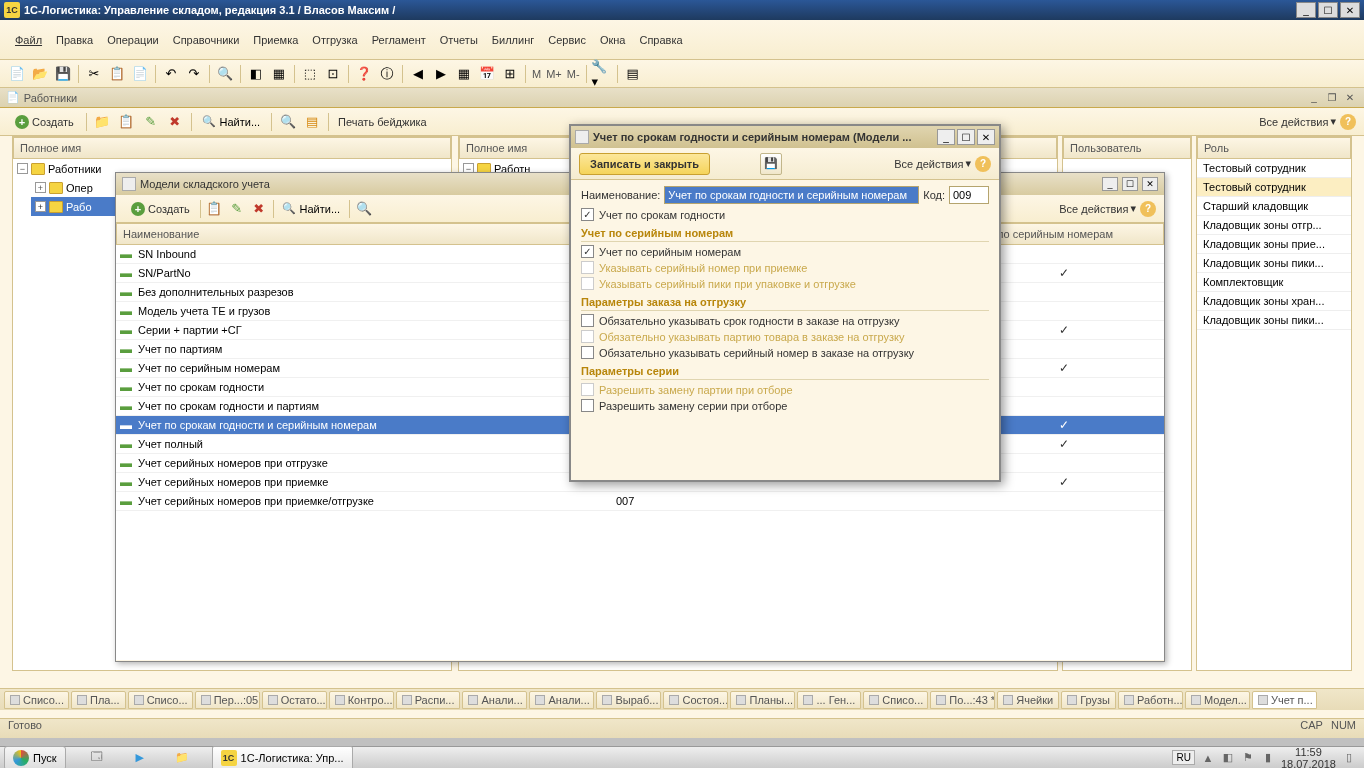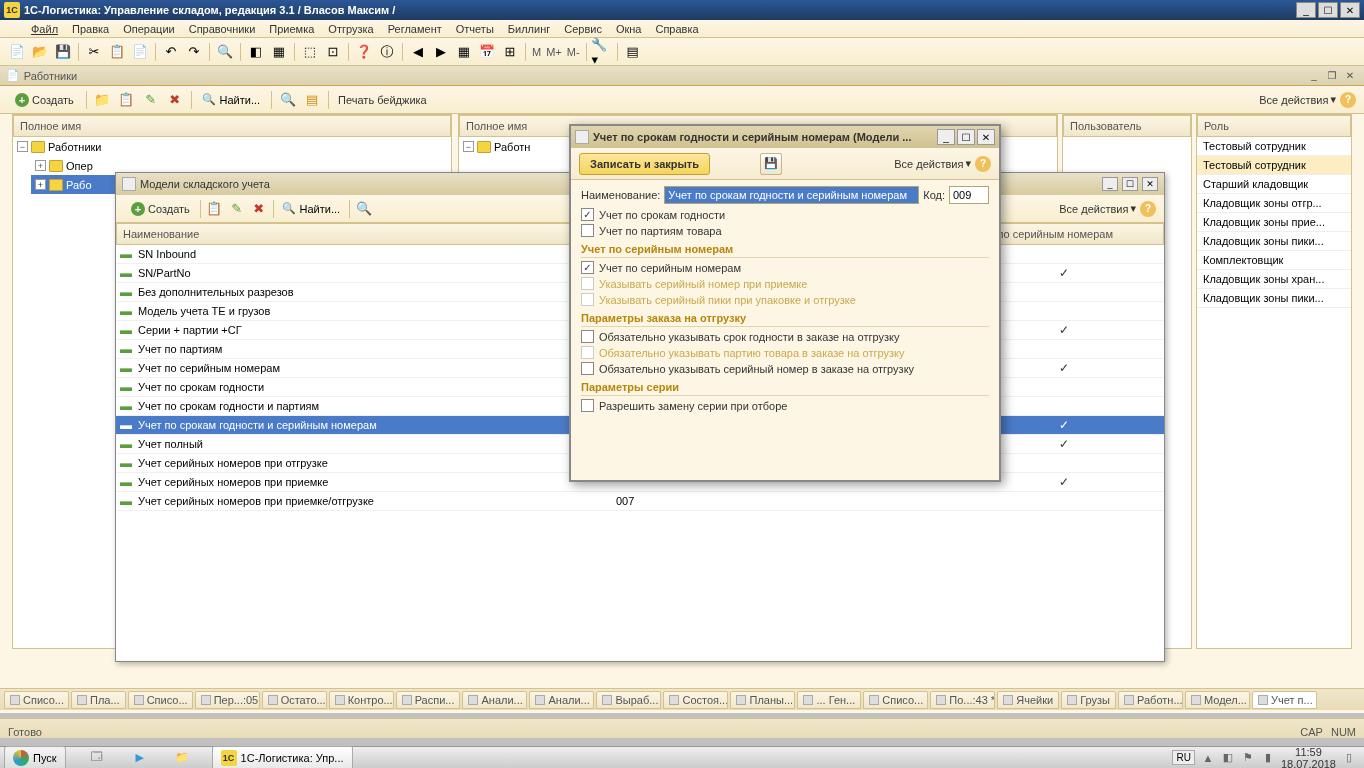--- a/index.html
+++ b/index.html
@@ -3,21 +3,21 @@
 <meta charset="utf-8">
 <style>
 * { box-sizing: border-box; margin: 0; padding: 0; font-family: Tahoma, Arial, sans-serif; font-size: 11px; }
 body { background: #c0c0c0; width: 1364px; height: 768px; overflow: hidden; position: relative; }
 .titlebar { background: linear-gradient(#2b5797, #1e3a5f); height: 20px; display: flex; align-items: center; color: #fff; padding: 0 4px; }
 .titlebar .logo { width: 16px; height: 16px; background: #f5d442; border-radius: 2px; margin-right: 4px; display: inline-flex; align-items: center; justify-content: center; font-size: 9px; color: #333; font-weight: bold; }
 .titlebar .title { flex: 1; font-weight: bold; }
 .titlebar .winbtns { display: flex; gap: 2px; }
 .titlebar .winbtn { width: 20px; height: 16px; background: #ddd; border: 1px solid #888; display: flex; align-items: center; justify-content: center; font-size: 10px; cursor: pointer; color: #000; }
 
-.menubar { background: linear-gradient(#fdf6e5, #f8eed0); height: 18px; display: flex; align-items: center; padding: 0 24px; border-bottom: 1px solid #d4c28e; }
+.menubar { background: linear-gradient(#fdf6e5, #f8eed0); height: 40px; display: flex; align-items: center; padding: 0 8px; border-bottom: 1px solid #d4c28e; }
 .menubar .menu-item { padding: 2px 7px; cursor: pointer; color: #333; }
 .menubar .menu-item u { text-decoration: underline; }
 
 .toolbar-main { background: linear-gradient(#fdf6e5, #f8eed0); height: 28px; display: flex; align-items: center; padding: 0 6px; border-bottom: 1px solid #d4c28e; gap: 1px; }
 .tb-btn { width: 22px; height: 22px; display: flex; align-items: center; justify-content: center; cursor: pointer; border: 1px solid transparent; border-radius: 2px; font-size: 13px; }
 .tb-sep { width: 1px; height: 18px; background: #d4c28e; margin: 0 3px; }
 .tb-text { color: #555; font-size: 11px; padding: 0 2px; }
 
 .wnd-header { background: linear-gradient(#e8e0c8, #dcd2b0); height: 20px; display: flex; align-items: center; padding: 0 6px; border-bottom: 1px solid #c9a94d; }
 .wnd-header .wnd-title { flex: 1; color: #555; }
@@ -98,21 +98,21 @@
 .chk-label { color: #333; }
 .chk-label.dis { color: #c9a94d; }
 .group-label { color: #b8860b; font-weight: bold; margin: 6px 0 3px 0; border-bottom: 1px solid #e0d5b0; padding-bottom: 2px; }
 
 
 .tabs-bar { position: absolute; left: 0; bottom: 58px; width: 100%; height: 22px; background: linear-gradient(#f0e6c9,#e8dcb8); display: flex; align-items: center; padding: 0 4px; gap: 2px; border-top: 1px solid #d4c28e; }
 .tab { display: flex; align-items: center; gap: 3px; padding: 2px 5px; background: linear-gradient(#fdf6e5,#f0e6c9); border: 1px solid #d4c28e; border-radius: 2px 2px 0 0; cursor: pointer; font-size: 10px; color: #555; max-width: 65px; white-space: nowrap; overflow: hidden; }
 .tab.active { background: #fff; }
 .tab .ticon { width: 10px; height: 10px; background: #ddd; border: 1px solid #aaa; flex-shrink: 0; }
 
-.statusbar { position: absolute; left: 0; bottom: 30px; width: 100%; height: 20px; background: linear-gradient(#f0e6c9,#e8dcb8); display: flex; align-items: flex-end; padding: 0 8px; border-top: 1px solid #d4c28e; color: #555; }
+.statusbar { position: absolute; left: 0; bottom: 30px; width: 100%; height: 20px; background: linear-gradient(#f0e6c9,#e8dcb8); display: flex; align-items: flex-start; padding: 0 8px; border-top: 1px solid #d4c28e; color: #555; }
 .statusbar .sright { margin-left: auto; display: flex; gap: 8px; }
 
 .taskbar { position: absolute; left: 0; bottom: 0; width: 100%; height: 22px; background: linear-gradient(#eee, #ccc); display: flex; align-items: center; border-top: 1px solid #999; gap: 11px; }
 .start-btn { display: flex; align-items: center; gap: 4px; padding: 3px 8px; background: linear-gradient(#f5f5f5,#ddd); border: 1px solid #aaa; border-radius: 3px; margin: 0 4px; cursor: pointer; }
 .start-btn .worb { width: 16px; height: 16px; background: conic-gradient(#e74c3c,#27ae60,#3498db,#f1c40f); border-radius: 50%; }
 .task-btn { width: 30px; height: 26px; display: flex; align-items: center; justify-content: center; border: 1px solid transparent; cursor: pointer; margin: 0 1px; }
 .task-item { display: flex; align-items: center; gap: 4px; padding: 3px 8px; background: linear-gradient(#fff,#e8e8e8); border: 1px solid #aaa; border-radius: 2px; cursor: pointer; margin: 0 2px; }
 .task-item .ticon2 { width: 16px; height: 16px; background: #f5d442; border-radius: 2px; display: flex; align-items: center; justify-content: center; font-size: 9px; color: #333; font-weight: bold; }
 .tray { margin-left: auto; display: flex; align-items: center; gap: 6px; padding: 0 8px; }
 .tray .lang { border: 1px solid #aaa; padding: 1px 3px; font-size: 10px; background: #eee; }
@@ -435,24 +435,20 @@
     <div class="frow">
       <span class="flabel">Наименование:</span>
       <input class="finput sel" style="flex: 1 1 0%;" value="Учет по срокам годности и серийным номерам">
       <span class="flabel">Код:</span>
       <input class="finput" style="width: 40px;" value="009">
     </div>
     <div class="chk-row">
       <span class="chk">✓</span>
       <span class="chk-label">Учет по срокам годности</span>
     </div>
-    <div class="chk-row">
-      <span class="chk"></span>
-      <span class="chk-label">Учет по партиям товара</span>
-    </div>
     <div class="group-label">Учет по серийным номерам</div>
     <div class="chk-row">
       <span class="chk">✓</span>
       <span class="chk-label">Учет по серийным номерам</span>
     </div>
     <div class="chk-row">
       <span class="chk dis"></span>
       <span class="chk-label dis">Указывать серийный номер при приемке</span>
     </div>
     <div class="chk-row">
@@ -466,20 +462,24 @@
     </div>
     <div class="chk-row">
       <span class="chk dis"></span>
       <span class="chk-label dis">Обязательно указывать партию товара в заказе на отгрузку</span>
     </div>
     <div class="chk-row">
       <span class="chk"></span>
       <span class="chk-label">Обязательно указывать серийный номер в заказе на отгрузку</span>
     </div>
     <div class="group-label">Параметры серии</div>
+    <div class="chk-row">
+      <span class="chk dis"></span>
+      <span class="chk-label dis">Разрешить замену партии при отборе</span>
+    </div>
     <div class="chk-row">
       <span class="chk"></span>
       <span class="chk-label">Разрешить замену серии при отборе</span>
     </div>
   </div>
 </div>
 
 <div class="tabs-bar">
   <div id="tabs-container" style="display:flex;gap:2px;">
       <div class="tab">

